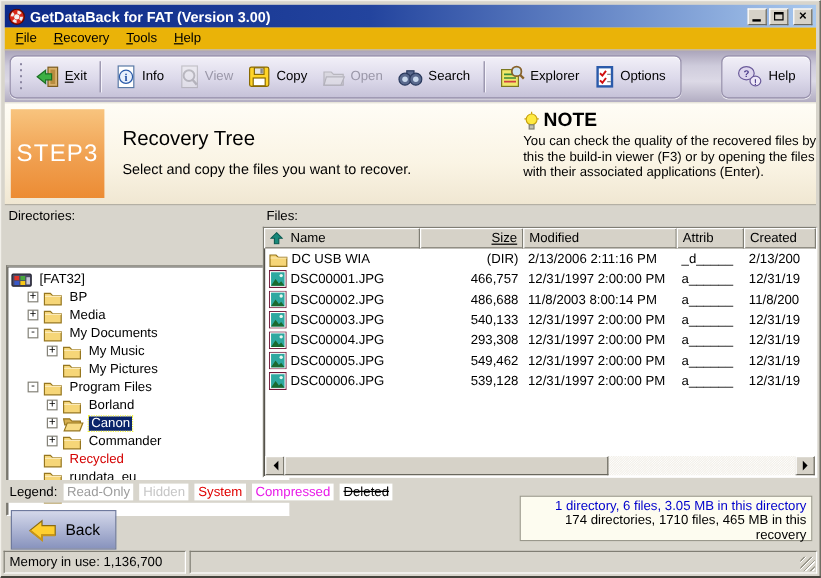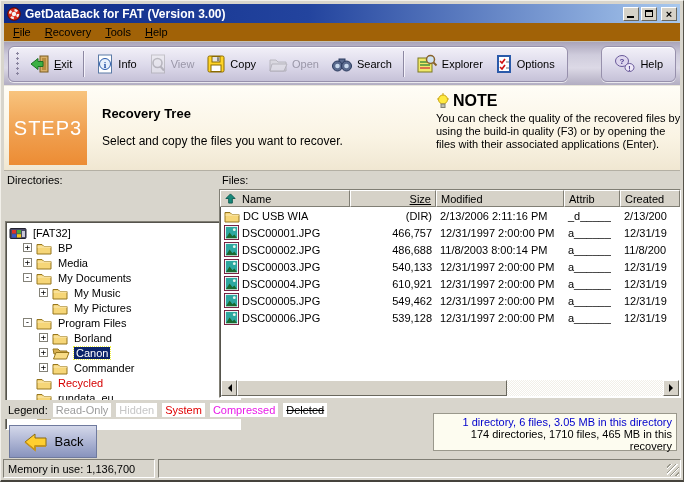--- a/index.html
+++ b/index.html
@@ -21,21 +21,21 @@
     white-space:nowrap; overflow:hidden; }
   .winbtn { width:16px; height:14px; background:#d6d2c8; margin-left:2px;
     border:1px solid; border-color:#fff #6a685e #6a685e #fff;
     display:flex; align-items:center; justify-content:center; position:relative; cursor:default; }
   .winbtn .min-glyph { position:absolute; left:3px; bottom:2px; width:7px; height:2px; background:#000; }
   .winbtn .max-glyph { width:8px; height:7px; border:1px solid #000; border-top:2px solid #000; }
   .winbtn .close-glyph { font-size:11px; font-weight:bold; line-height:10px; }
 
   
   .menubar { position:absolute; left:3px; top:22px; right:3px; height:19px;
-    background:#a16207; display:flex; align-items:center; padding-left:2px;
+    background:#eab308; display:flex; align-items:center; padding-left:2px;
     border-bottom:1px solid #c2bfb6; }
   .menu-item { display:inline-block; padding:2px 7px; cursor:default; }
   .menu-item::first-letter { text-decoration:underline; }
 
   
   .toolbar { position:absolute; left:3px; top:41px; right:3px; height:43px;
     background:linear-gradient(180deg,#aaa4ba 0%,#cfccdc 30%,#dcd9e6 60%,#b2adc2 100%);
     display:flex; align-items:center; }
   .tb-group { height:36px; margin-left:4px; border-radius:6px;
     background:linear-gradient(180deg,#f2f0f8 0%,#dcd9ea 55%,#c6c2d8 100%);
@@ -55,21 +55,21 @@
   .u-first { display:inline-block; }
 
   
   .banner { position:absolute; left:3px; top:84px; right:3px; height:86px;
     background:linear-gradient(180deg,#fffdf6 0%,#faf4e4 60%,#f0e7d2 100%);
     border-bottom:1px solid #b4b0a4; border-top:1px solid #e8e5da; }
   .step-box { position:absolute; left:5px; top:5px; width:78px; height:74px;
     background:linear-gradient(180deg,#f8c47e 0%,#f0a050 55%,#ec8c34 100%);
     color:#fff; display:flex; flex-direction:row; align-items:center; justify-content:center;
     font-size:20px; letter-spacing:1px; }
-  .banner-title { position:absolute; left:98px; top:20px; font-size:13px; font-weight:bold; }
+  .banner-title { position:absolute; left:98px; top:20px; font-size:17px; font-weight:normal; }
   .banner-sub { position:absolute; left:98px; top:48px; font-size:12px; }
   .note { position:absolute; left:432px; top:6px; width:246px; }
   .note-head { display:flex; align-items:center; gap:3px; font-weight:bold; font-size:16px; }
   .note-text { margin-top:2px; font-size:11px; line-height:13px; }
 
   
   .pane-label { position:absolute; top:173px; font-size:11px; }
   .sunken { background:#fff; border:1px solid; border-color:#807e74 #fff #fff #807e74;
     box-shadow:inset 1px 1px 0 #55534c; }
   .tree-panel { position:absolute; left:4px; top:188px; width:236px; height:209px; overflow:hidden; padding:3px 0 0 3px;margin-top:32px; }
@@ -313,21 +313,21 @@
     <div class="note-head">
       <svg width="14" height="16" viewBox="0 0 14 16">
         <line x1="7" y1="0" x2="7" y2="2" stroke="#caa410"></line>
         <line x1="1" y1="6" x2="3" y2="6" stroke="#caa410"></line>
         <line x1="11" y1="6" x2="13" y2="6" stroke="#caa410"></line>
         <circle cx="7" cy="6.5" r="4.5" fill="#ffea40" stroke="#caa410"></circle>
         <rect x="5" y="11" width="4" height="3.5" fill="#c0c0b0" stroke="#808074"></rect>
       </svg>
       <span>NOTE</span>
     </div>
-    <div class="note-text">You can check the quality of the recovered files by using the build-in quality (F3) or by opening the files with their associated applications (Enter).</div>
+    <div class="note-text">You can check the quality of the recovered files by this the build-in viewer (F3) or by opening the files with their associated applications (Enter).</div>
   </div>
 </div>
 
 <div class="pane-label" style="left:6px">Directories:</div>
 <div class="pane-label" style="left:221px">Files:</div>
 
 <div class="tree-panel sunken">
   <div class="trow">
     <svg class="ticon" width="18" height="14">
         <use href="#ic-drive"></use>
@@ -502,21 +502,21 @@
     <div class="fc attrib">a______</div>
     <div class="fc created">12/31/19</div>
   </div>
   <div class="frow">
     <div class="fc name">
         <svg width="15" height="15">
           <use href="#ic-jpg"></use>
         </svg>
         <span>DSC00004.JPG</span>
       </div>
-    <div class="fc size">610,921</div>
+    <div class="fc size">293,308</div>
     <div class="fc modified">12/31/1997 2:00:00 PM</div>
     <div class="fc attrib">a______</div>
     <div class="fc created">12/31/19</div>
   </div>
   <div class="frow">
     <div class="fc name">
         <svg width="15" height="15">
           <use href="#ic-jpg"></use>
         </svg>
         <span>DSC00005.JPG</span>

